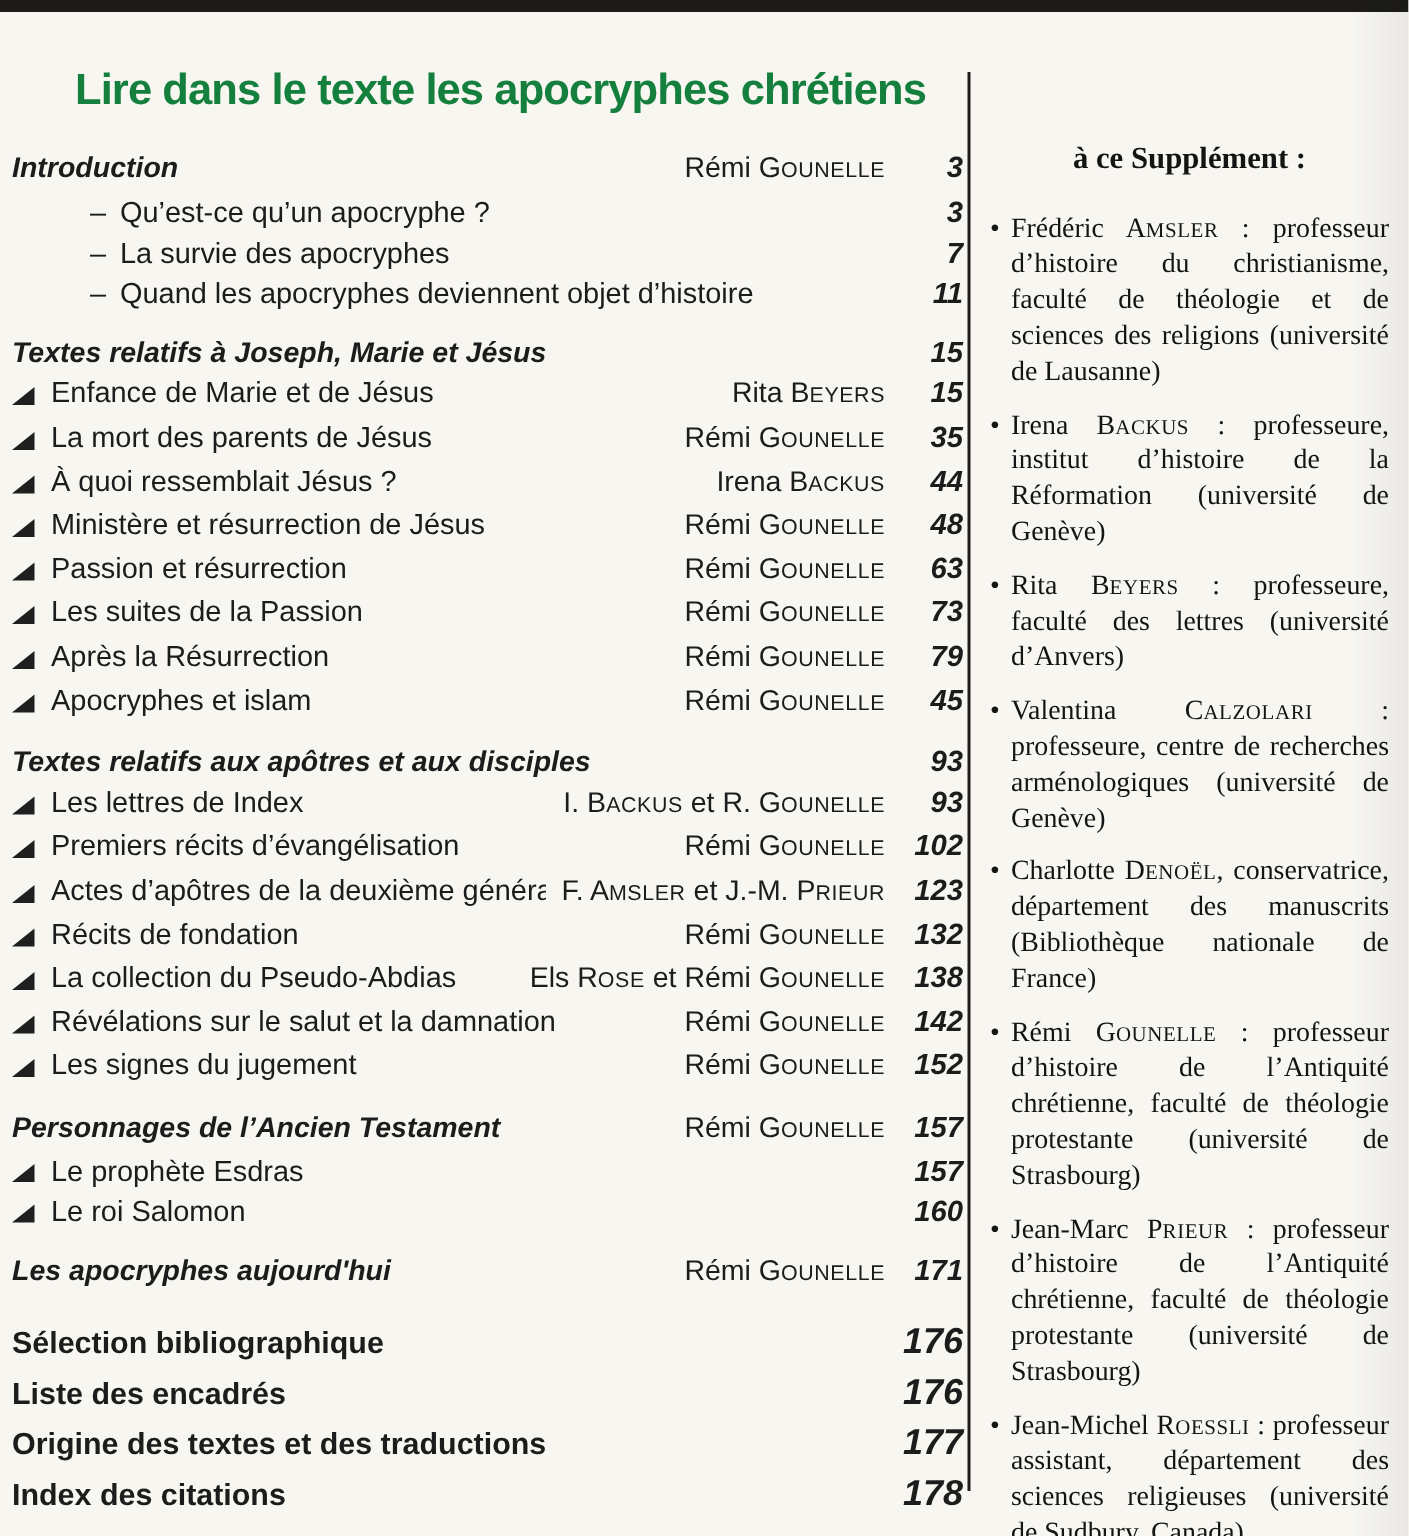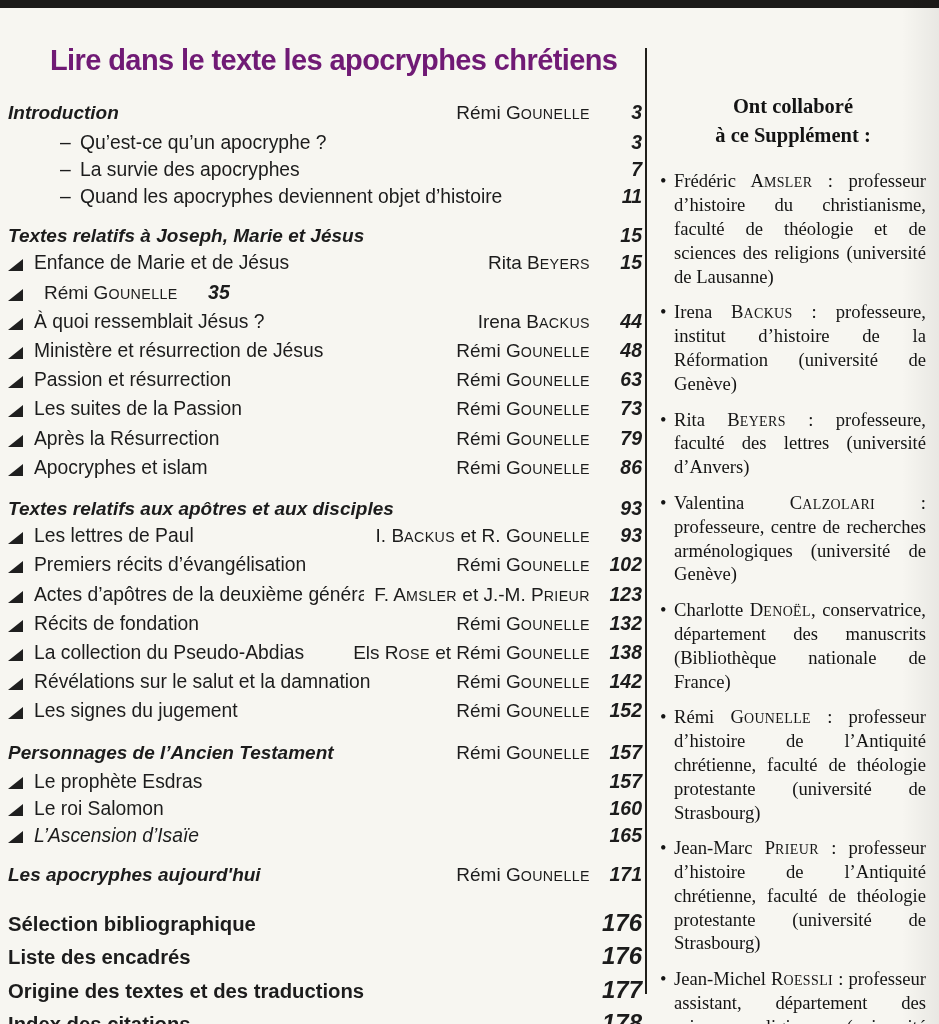--- a/index.html
+++ b/index.html
@@ -18,21 +18,21 @@
   .top-bar{
     position:absolute;top:0;left:0;width:939px;height:8px;
     background:#1c1b19;
   }
   
   .left-col{
     position:absolute;left:8px;top:44px;width:634px;
   }
   .page-title{
     font-size:29px;font-weight:bold;letter-spacing:-0.6px;
-    color:#701a75;line-height:1.15;
+    color:#15803d;line-height:1.15;
     margin:0 0 22px 42px;
   }
   .row{
     display:flex;align-items:baseline;
     font-size:19.3px;line-height:27.2px;
   }
   .row .label{flex:1 1 auto;white-space:nowrap;overflow:hidden;}
   .row .author{white-space:nowrap;margin-left:10px;font-size:19px;}
   .row .page-num{
     flex:0 0 52px;text-align:right;
@@ -132,20 +132,21 @@
     <span class="bullet-tri"><span class="tri"></span></span>
 
     <span class="label">Enfance de Marie et de Jésus</span>
     <span class="author">Rita B<span class="sc">EYERS</span></span>
     <span class="page-num">15</span>
   </div>
 
   <div class="row tri-item">
     <span class="bullet-tri"><span class="tri"></span></span>
 
+    <span class="label">La mort des parents de Jésus</span>
     <span class="author">Rémi G<span class="sc">OUNELLE</span></span>
     <span class="page-num">35</span>
   </div>
 
   <div class="row tri-item">
     <span class="bullet-tri"><span class="tri"></span></span>
 
     <span class="label">À quoi ressemblait Jésus ?</span>
     <span class="author">Irena B<span class="sc">ACKUS</span></span>
     <span class="page-num">44</span>
@@ -181,36 +182,36 @@
     <span class="label">Après la Résurrection</span>
     <span class="author">Rémi G<span class="sc">OUNELLE</span></span>
     <span class="page-num">79</span>
   </div>
 
   <div class="row tri-item">
     <span class="bullet-tri"><span class="tri"></span></span>
 
     <span class="label">Apocryphes et islam</span>
     <span class="author">Rémi G<span class="sc">OUNELLE</span></span>
-    <span class="page-num">86</span>
+    <span class="page-num">45</span>
   </div>
 </div>
   </div>
 
   <div class="section">
     <div class="row section-heading">
       <span class="label">Textes relatifs aux apôtres et aux disciples</span>
       <span class="author"></span>
       <span class="page-num">93</span>
     </div>
     <div class="section-items">
   <div class="row tri-item">
     <span class="bullet-tri"><span class="tri"></span></span>
 
-    <span class="label">Les lettres de Paul</span>
+    <span class="label">Les lettres de Index</span>
     <span class="author">I. B<span class="sc">ACKUS</span> et R. G<span class="sc">OUNELLE</span></span>
     <span class="page-num">93</span>
   </div>
 
   <div class="row tri-item">
     <span class="bullet-tri"><span class="tri"></span></span>
 
     <span class="label">Premiers récits d’évangélisation</span>
     <span class="author">Rémi G<span class="sc">OUNELLE</span></span>
     <span class="page-num">102</span>
@@ -274,27 +275,20 @@
   </div>
 
   <div class="row tri-item">
     <span class="bullet-tri"><span class="tri"></span></span>
 
     <span class="label">Le roi Salomon</span>
     <span class="author"></span>
     <span class="page-num">160</span>
   </div>
 
-  <div class="row tri-item">
-    <span class="bullet-tri"><span class="tri"></span></span>
-
-    <span class="label it">L’Ascension d’Isaïe</span>
-    <span class="author"></span>
-    <span class="page-num">165</span>
-  </div>
 </div>
   </div>
 
   <div class="section">
     <div class="row section-heading">
       <span class="label">Les apocryphes aujourd'hui</span>
       <span class="author">Rémi G<span class="sc">OUNELLE</span></span>
       <span class="page-num">171</span>
     </div>
     <div class="section-items"></div>
@@ -320,21 +314,20 @@
     <span class="label">Index des citations</span>
     <span class="page-num">178</span>
   </div>
 </div>
 </div>
 
 <div class="divider"></div>
 
 <div class="right-col">
   <div class="contrib-heading">
-    <div>Ont collaboré</div>
     <div>à ce Supplément :</div>
   </div>
   <div id="contrib-list">
   <div class="contrib-entry">
     <span class="bullet">•</span>
     <span class="text">Frédéric A<span class="sc">MSLER</span> : professeur d’histoire du christianisme, faculté de théologie et de sciences des religions (université de Lausanne)</span>
   </div>
 
   <div class="contrib-entry">
     <span class="bullet">•</span>

